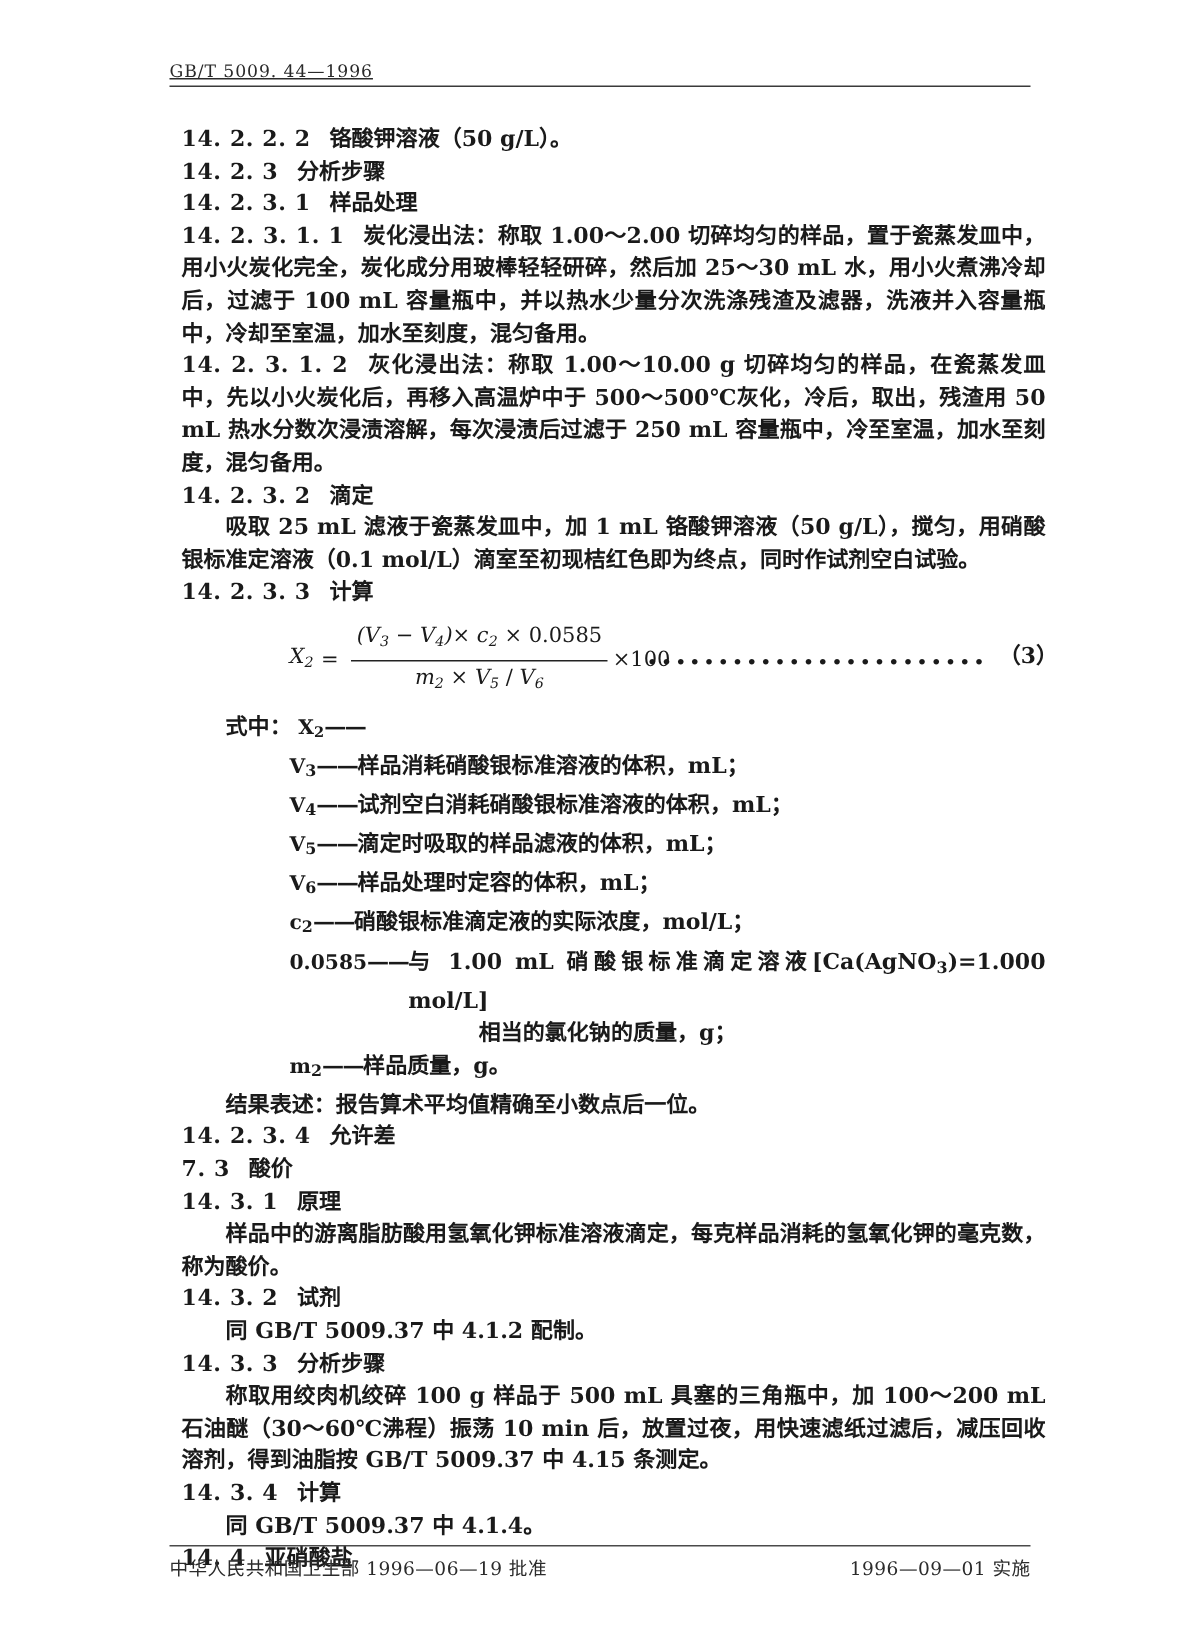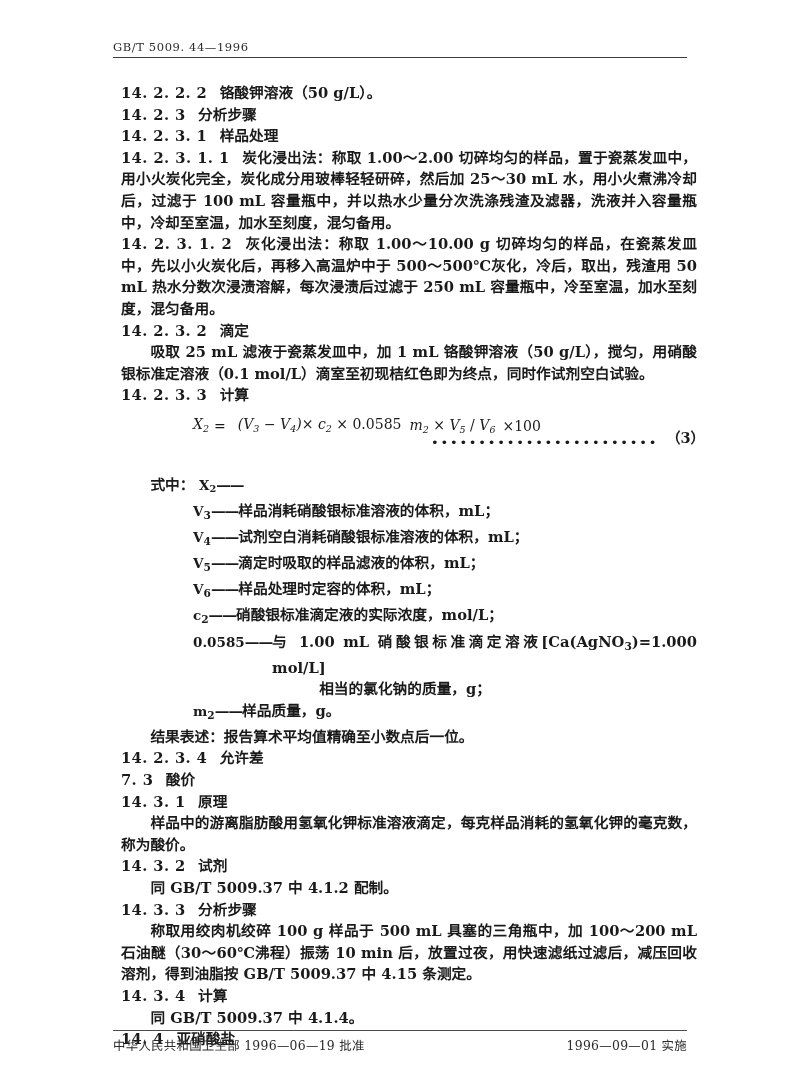--- a/index.html
+++ b/index.html
@@ -29,20 +29,21 @@
     left: 113px;
     top: 40px;
     width: 574px;
   }
   .header-code {
     font-family: "DejaVu Serif", "Liberation Serif", serif;
     font-size: 11.5px;
     letter-spacing: 0.6px;
     color: #2a2a2a;
     padding-bottom: 3px;
+    text-decoration: underline;
   }
   .header-rule {
     border-top: 1.3px solid #3a3a3a;
     width: 100%;
   }
 
   
   .content {
     position: absolute;
     left: 121px;
@@ -93,21 +94,21 @@
     display: flex;
     align-items: center;
     font-family: "DejaVu Serif", "Liberation Serif", serif;
     font-style: italic;
     font-size: 14px;
   }
   .fvar { font-style: italic; }
   .fnum { font-style: normal; }
   .frac {
     display: inline-flex;
-    flex-direction: row;
+    flex-direction: column;
     align-items: center;
     margin: 0 3px;
     vertical-align: middle;
   }
   .frac .top {
     padding: 0 4px 1px 4px;
     white-space: nowrap;
   }
   .frac .bar {
     width: 100%;

